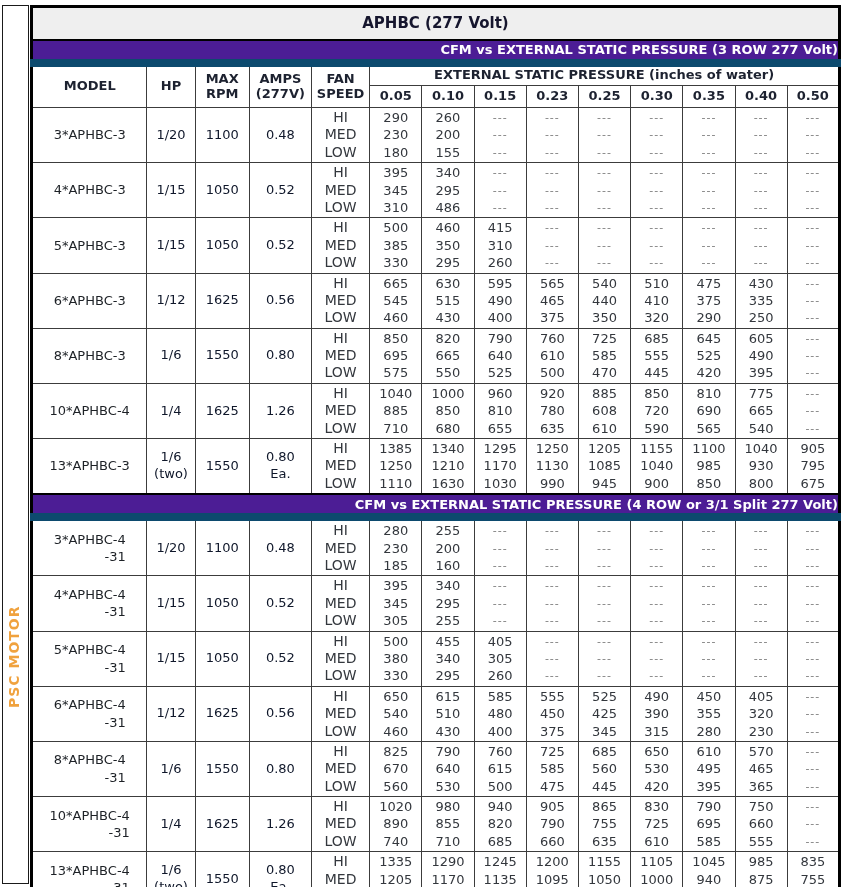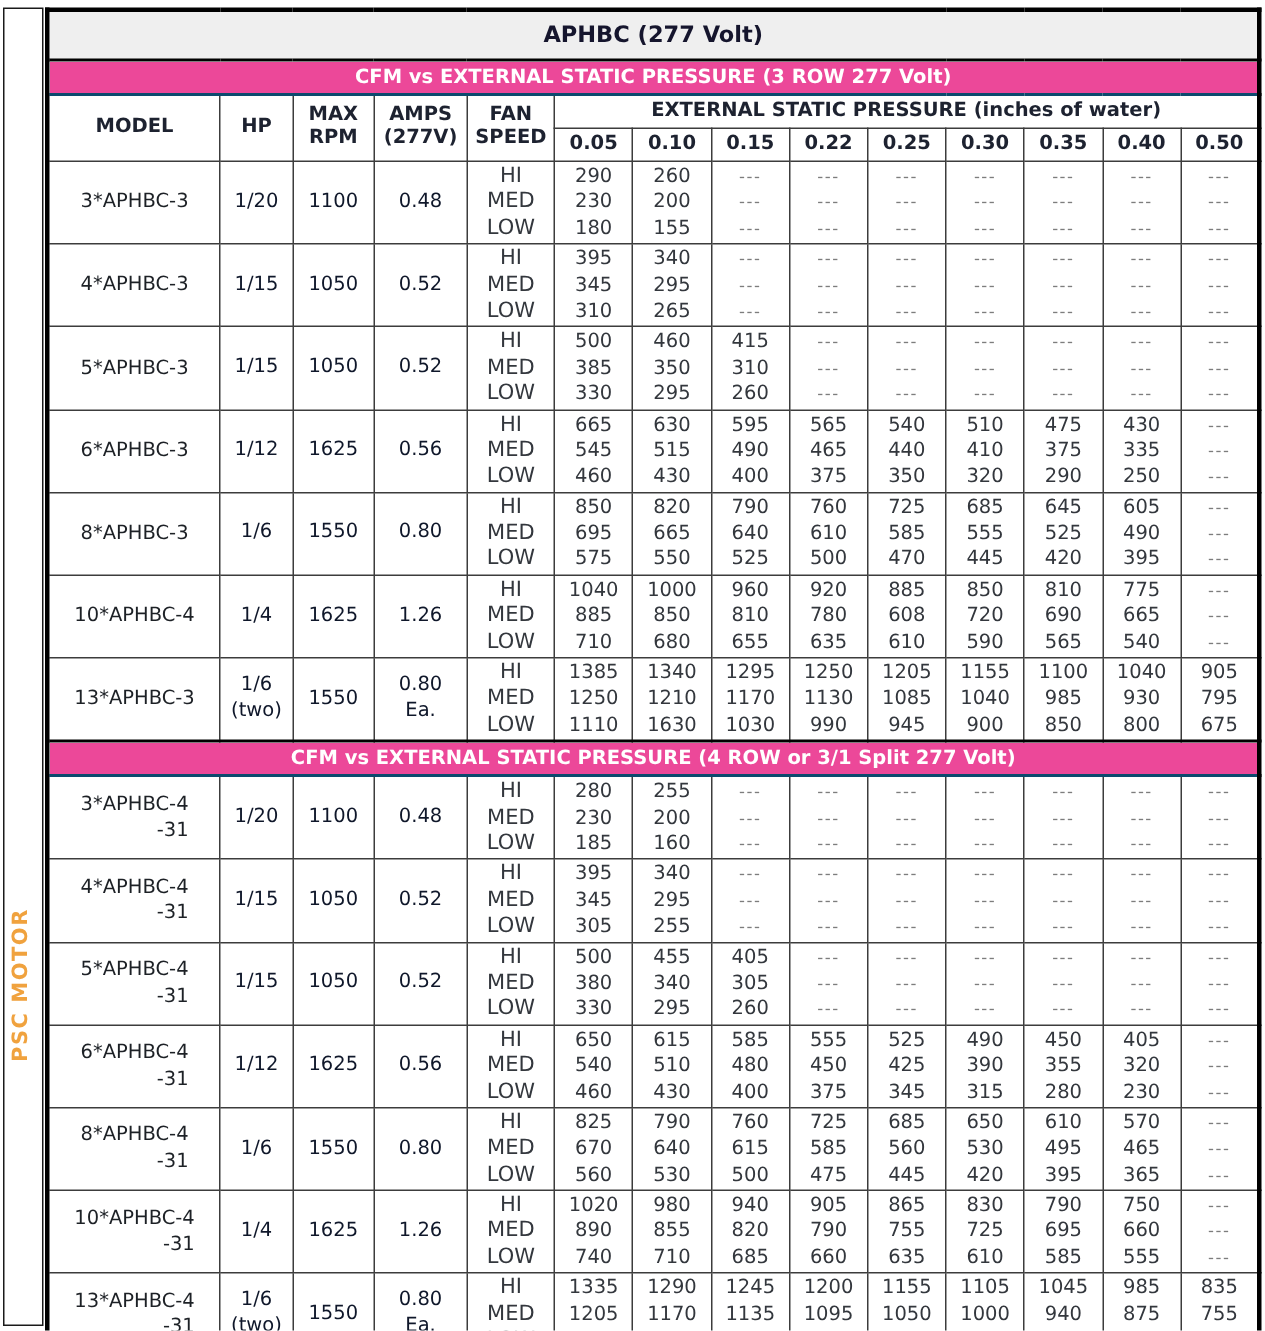--- a/index.html
+++ b/index.html
@@ -16,23 +16,23 @@
     text-align: center; }
 
   .table-wrap { position: absolute; left: 30px; top: 5px; width: 811px; }
   table.spec { width: 811px; border-collapse: collapse; table-layout: fixed;
     border: 3px solid #000; }
   th, td { border: 1px solid #3c3c3c; text-align: center; vertical-align: middle;
     overflow: hidden; }
 
   .title-row td { height: 33px; background: #EFEFEF; color: #15152d;
     font-size: 15px; font-weight: bold; border-bottom: 2px solid #000; }
-  td.band { height: 23px; background: #ec4899; color: #fff;
+  td.band { height: 23px; background: #4c1d95; color: #fff;
     font-size: 13px; font-weight: bold; border-top: 2px solid #000;
-    border-bottom: 2px solid #0c4a6e; }
+    border-bottom: 8px solid #0c4a6e; text-align: right; }
 
   .hdr th { background: #fff; color: #1d2230; font-size: 13px; font-weight: bold;
     white-space: pre-line; line-height: 1.15; height: 23px; }
   .ticks th { height: 22px; font-size: 13px; color: #1d2230; }
 
   td.model-cell { font-weight: normal; color: #1d2126; font-size: 13px; }
   td.model-cell .wrap { display: inline-block; text-align: right; line-height: 1.35; }
   td.plain-cell { font-size: 13px; color: #0f172a; line-height: 1.3; }
   td.speed-cell { font-size: 14px; color: #33373d; }
   td.speed-cell .line, td.val-cell .line { height: 17.4px; line-height: 17.4px; }
@@ -81,21 +81,21 @@
           <th rowspan="2">AMPS
 (277V)</th>
           <th rowspan="2">FAN
 SPEED</th>
           <th colspan="9">EXTERNAL STATIC PRESSURE (inches of water)</th>
         </tr>
         <tr class="hdr ticks">
           <th>0.05</th>
           <th>0.10</th>
           <th>0.15</th>
-          <th>0.22</th>
+          <th>0.23</th>
           <th>0.25</th>
           <th>0.30</th>
           <th>0.35</th>
           <th>0.40</th>
           <th>0.50</th>
         </tr>
       <tr>
             <td class="model-cell"><div class="wrap"><div>3*APHBC-3</div></div></td>
             <td class="plain-cell">
               <div>1/20</div>
@@ -174,21 +174,21 @@
               <div class="line">LOW</div>
             </td>
             <td class="val-cell">
               <div class="line">395</div>
               <div class="line">345</div>
               <div class="line">310</div>
             </td>
             <td class="val-cell">
               <div class="line">340</div>
               <div class="line">295</div>
-              <div class="line">265</div>
+              <div class="line">486</div>
             </td>
             <td class="val-cell">
               <div class="line dash">---</div>
               <div class="line dash">---</div>
               <div class="line dash">---</div>
             </td>
             <td class="val-cell">
               <div class="line dash">---</div>
               <div class="line dash">---</div>
               <div class="line dash">---</div>

